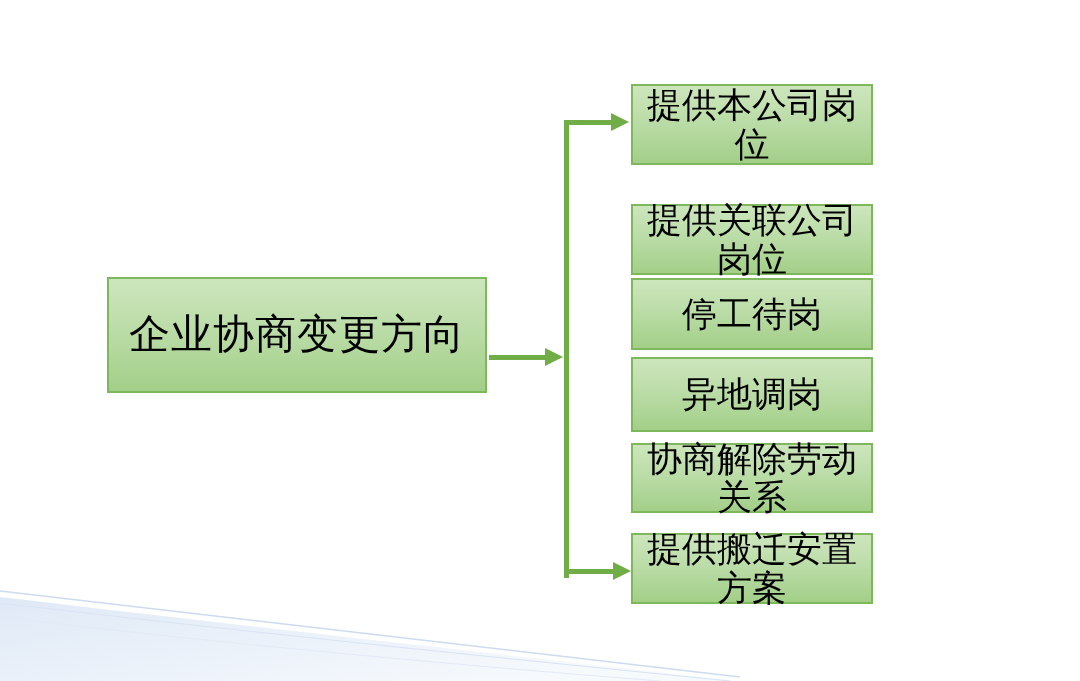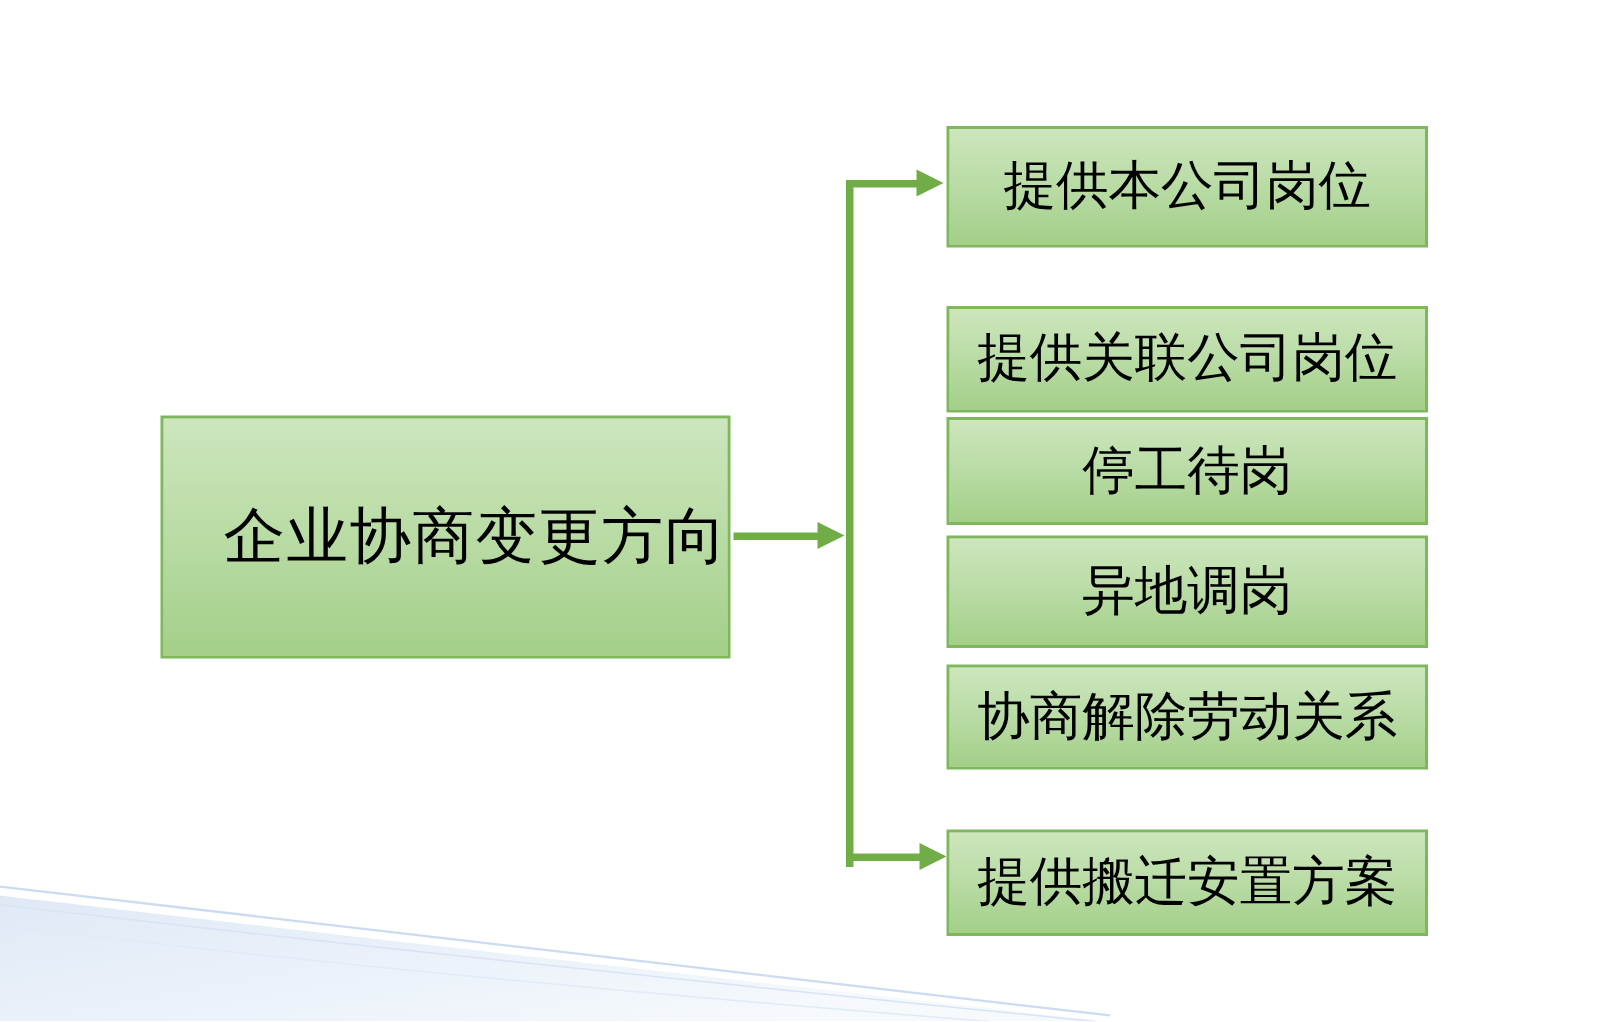--- a/index.html
+++ b/index.html
@@ -36,36 +36,35 @@
     align-items: center;
     justify-content: center;
     color: #000000;
     text-align: center;
     line-height: 1.1;
   }
   .node-root {
     left: 107px;
     top: 277px;
     width: 380px;
-    height: 162px;
+    height: 116px;
     font-size: 41px;
     letter-spacing: 1px;
-    justify-content: flex-end;
   }
   .node-branch {
     left: 631px;
-    width: 321px;
+    width: 242px;
     font-size: 35px;
   }
   .b0 { top: 84px;  height: 81px; }
   .b1 { top: 204px; height: 71px; }
   .b2 { top: 278px; height: 72px; }
   .b3 { top: 357px; height: 75px; }
   .b4 { top: 443px; height: 70px; }
-  .b5 { top: 533px; height: 71px; margin-top: 20px; }
+  .b5 { top: 533px; height: 71px; }
 
   
   .shaft {
     position: absolute;
     background: #70ad47;
   }
   .shaft-h { height: 5px; }
   .shaft-v { width: 5px; }
   .arrowhead {
     position: absolute;

